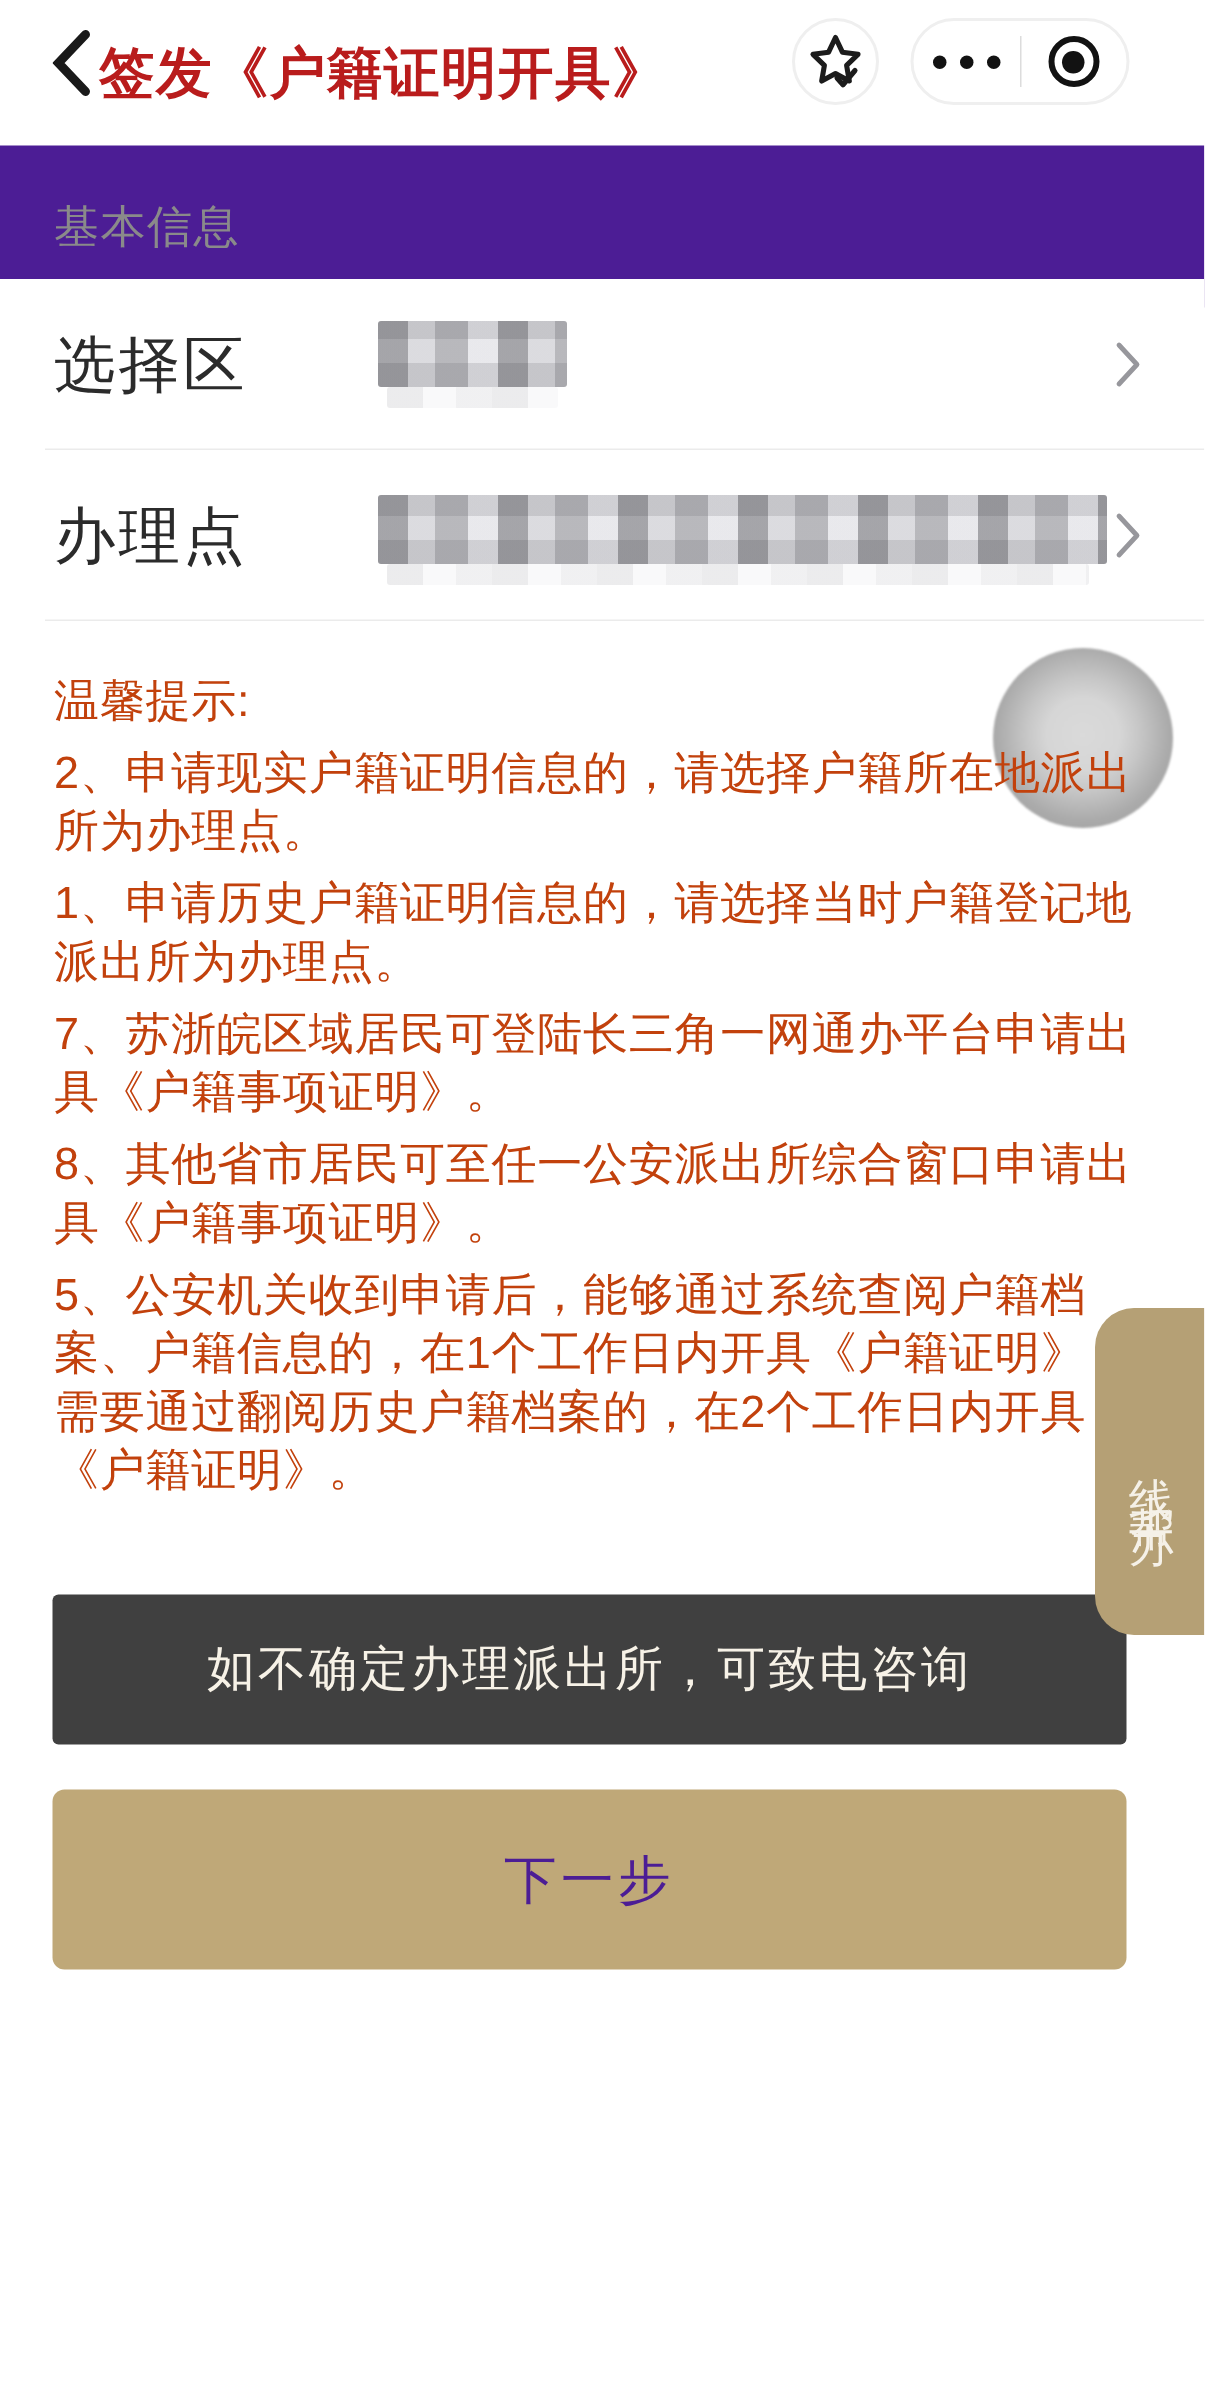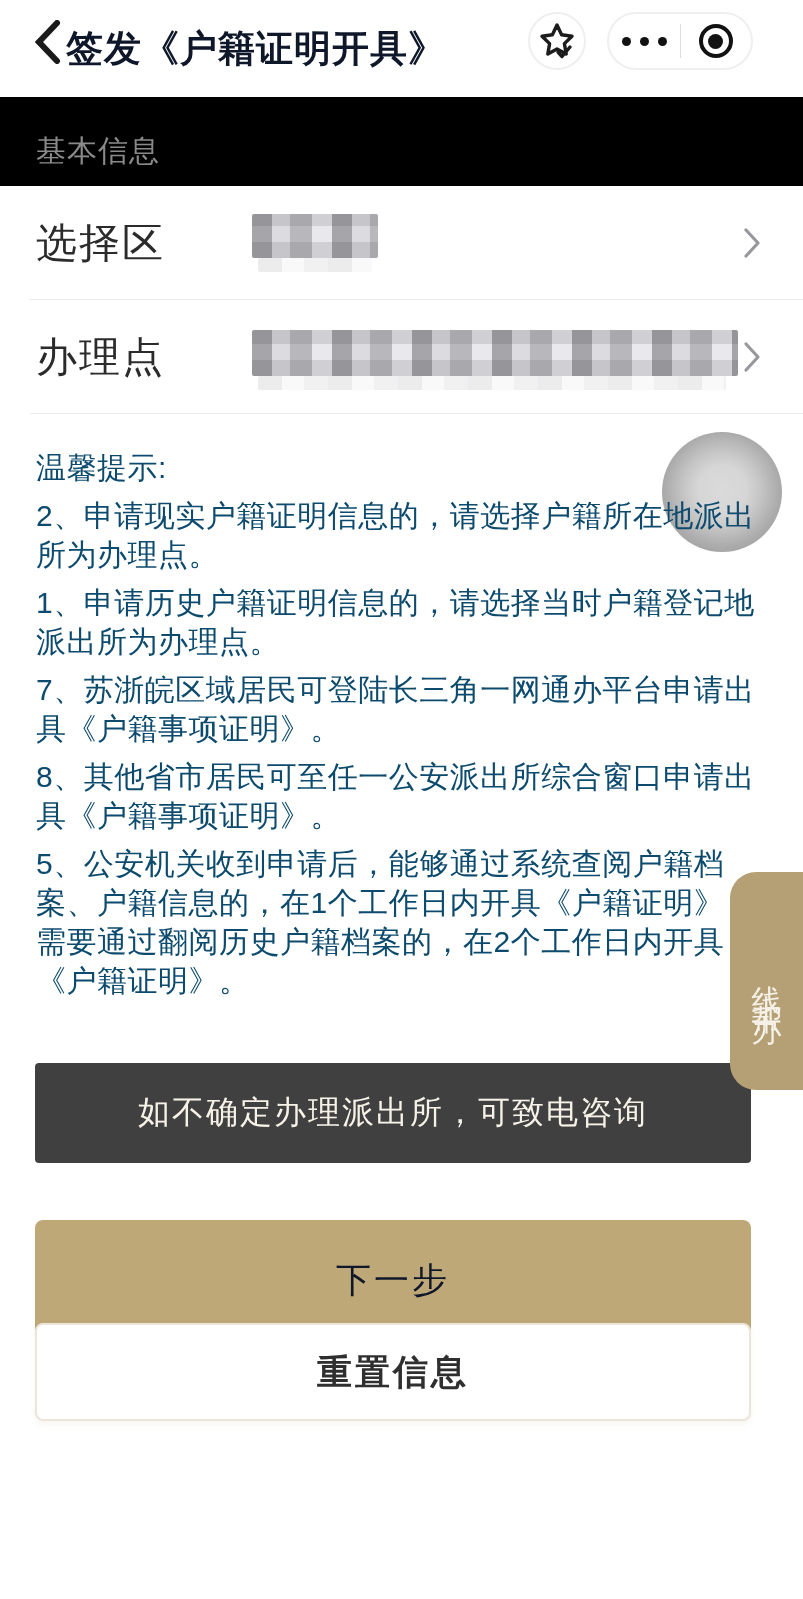--- a/index.html
+++ b/index.html
@@ -8,40 +8,40 @@
   .screen {
     position:relative; width:803px; height:1599px;
     background:#ffffff; overflow:hidden; margin:0 auto;
   }
 
   
   .titlebar { position:absolute; left:0; top:0; width:803px; height:97px; background:#ffffff; }
   .back-btn { position:absolute; left:26px; top:14px; width:44px; height:56px; display:flex; align-items:center; justify-content:center; cursor:pointer; }
   .page-title {
     position:absolute; left:66px; top:0; height:97px; display:flex; align-items:center;
-    font-size:37px; font-weight:700; color:#0f172a; letter-spacing:1px; white-space:nowrap;
+    font-size:37px; font-weight:700; color:#b91c1c; letter-spacing:1px; white-space:nowrap;
   }
   .fav-circle {
     position:absolute; left:528px; top:12px; width:58px; height:58px; border-radius:50%;
     background:#ffffff; border:2px solid #efefef; display:flex; align-items:center; justify-content:center;
   }
   .capsule {
     position:absolute; left:607px; top:12px; width:146px; height:58px; border-radius:29px;
     background:#ffffff; border:2px solid #efefef; display:flex; align-items:center;
   }
   .capsule-half { flex:1; height:100%; display:flex; align-items:center; justify-content:center; cursor:pointer; }
   .capsule-divider { width:1px; height:34px; background:#dcdcdc; }
   .dots { display:flex; gap:9px; }
   .dots i { width:9px; height:9px; border-radius:50%; background:#121212; }
   .target-outer { width:34px; height:34px; border-radius:50%; border:4px solid #121212; display:flex; align-items:center; justify-content:center; }
   .target-inner { width:15px; height:15px; border-radius:50%; background:#121212; }
 
   
   .section-header {
-    position:absolute; left:0; top:97px; width:803px; height:108px; background:#000000;
+    position:absolute; left:0; top:97px; width:803px; height:108px; background:#4c1d95;
     display:flex; align-items:center; padding-left:36px;
     font-size:30px; color:#8a8a8a; letter-spacing:1px;
   }
 
   
   .form-row { position:absolute; left:0; width:803px; height:114px; background:#ffffff; cursor:pointer; }
   .row-select-district { top:186px; }
   .row-service-point { top:300px;padding-left:31px; }
   .row-label {
     position:absolute; left:36px; top:0; height:114px; display:flex; align-items:center;
@@ -63,21 +63,21 @@
       repeating-linear-gradient(90deg, rgba(170,170,176,0.45) 0 24px, rgba(225,225,230,0.40) 24px 46px, rgba(190,190,196,0.45) 46px 70px);
   }
 
   
   .float-circle {
     position:absolute; left:662px; top:432px; width:120px; height:120px; border-radius:50%;
     background:radial-gradient(circle at 50% 48%, #dadada 0%, #d6d6d6 28%, #c6c6c6 44%, #ababab 66%, #9c9c9c 88%, #a0a0a0 100%);
     z-index:1; filter:blur(0.6px);
   }
   .tips { position:absolute; left:36px; top:448px; width:738px; z-index:2; }
-  .tips, .tips p { font-size:30px; line-height:39px; color:#0c4a6e; letter-spacing:0.5px; }
+  .tips, .tips p { font-size:30px; line-height:39px; color:#c2410c; letter-spacing:0.5px; }
   .tips-title { margin-bottom:9px; }
   .tips p { margin-bottom:9px; }
 
   
   .side-tab {
     position:absolute; left:730px; top:872px; width:73px; height:218px;
     background:#b5a075; border-radius:26px 0 0 26px; z-index:3; cursor:pointer;
     display:flex; align-items:center; justify-content:center;
   }
   .side-tab-label {
@@ -86,21 +86,21 @@
   }
 
   
   .btn { position:absolute; left:35px; width:716px; display:flex; align-items:center; justify-content:center; cursor:pointer; }
   .btn-consult {
     top:1063px; height:100px; background:#404040; border-radius:4px; z-index:2;
     color:#f7f2e7; font-size:32px; letter-spacing:2px;
   }
   .btn-next {
     top:1193px; height:120px; background:#bfa878; border-radius:8px;
-    color:#0f172a; font-size:35px; letter-spacing:3px;margin-top:27px;
+    color:#4c1d95; font-size:35px; letter-spacing:3px;
   }
   .btn-reset {
     top:1323px; height:98px; background:#ffffff; border:2px solid #ece5d9; border-radius:8px;
     box-shadow:0 3px 6px rgba(180,160,120,0.10);
     color:#2f2f2f; font-size:35px; font-weight:700; letter-spacing:3px;
   }
 
   svg { display:block; }
 </style>
 </head>
@@ -180,15 +180,14 @@
     <p>8、其他省市居民可至任一公安派出所综合窗口申请出具《户籍事项证明》。</p>
     <p>5、公安机关收到申请后，能够通过系统查阅户籍档案、户籍信息的，在1个工作日内开具《户籍证明》；需要通过翻阅历史户籍档案的，在2个工作日内开具《户籍证明》。</p>
   </div>
 
   <div class="side-tab">
     <span class="side-tab-label">线上帮办</span>
   </div>
 
   <div class="btn btn-consult">如不确定办理派出所，可致电咨询</div>
   <div class="btn btn-next">下一步</div>
-  <div class="btn btn-reset">重置信息</div>
 
 </div>
 
 </body></html>

